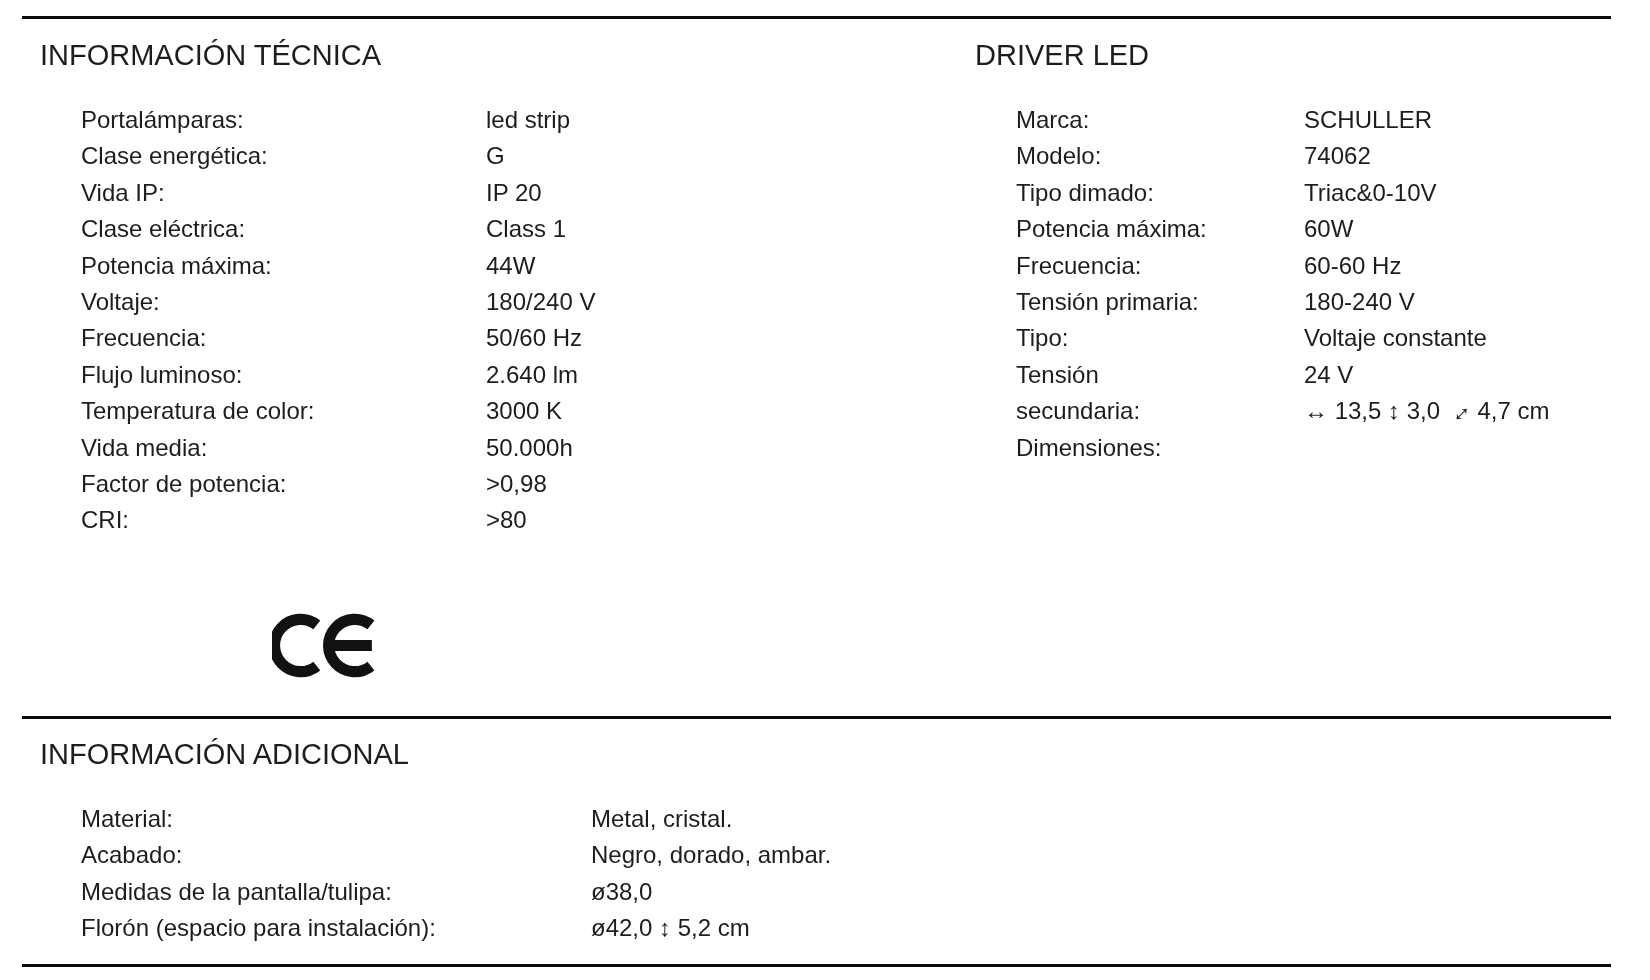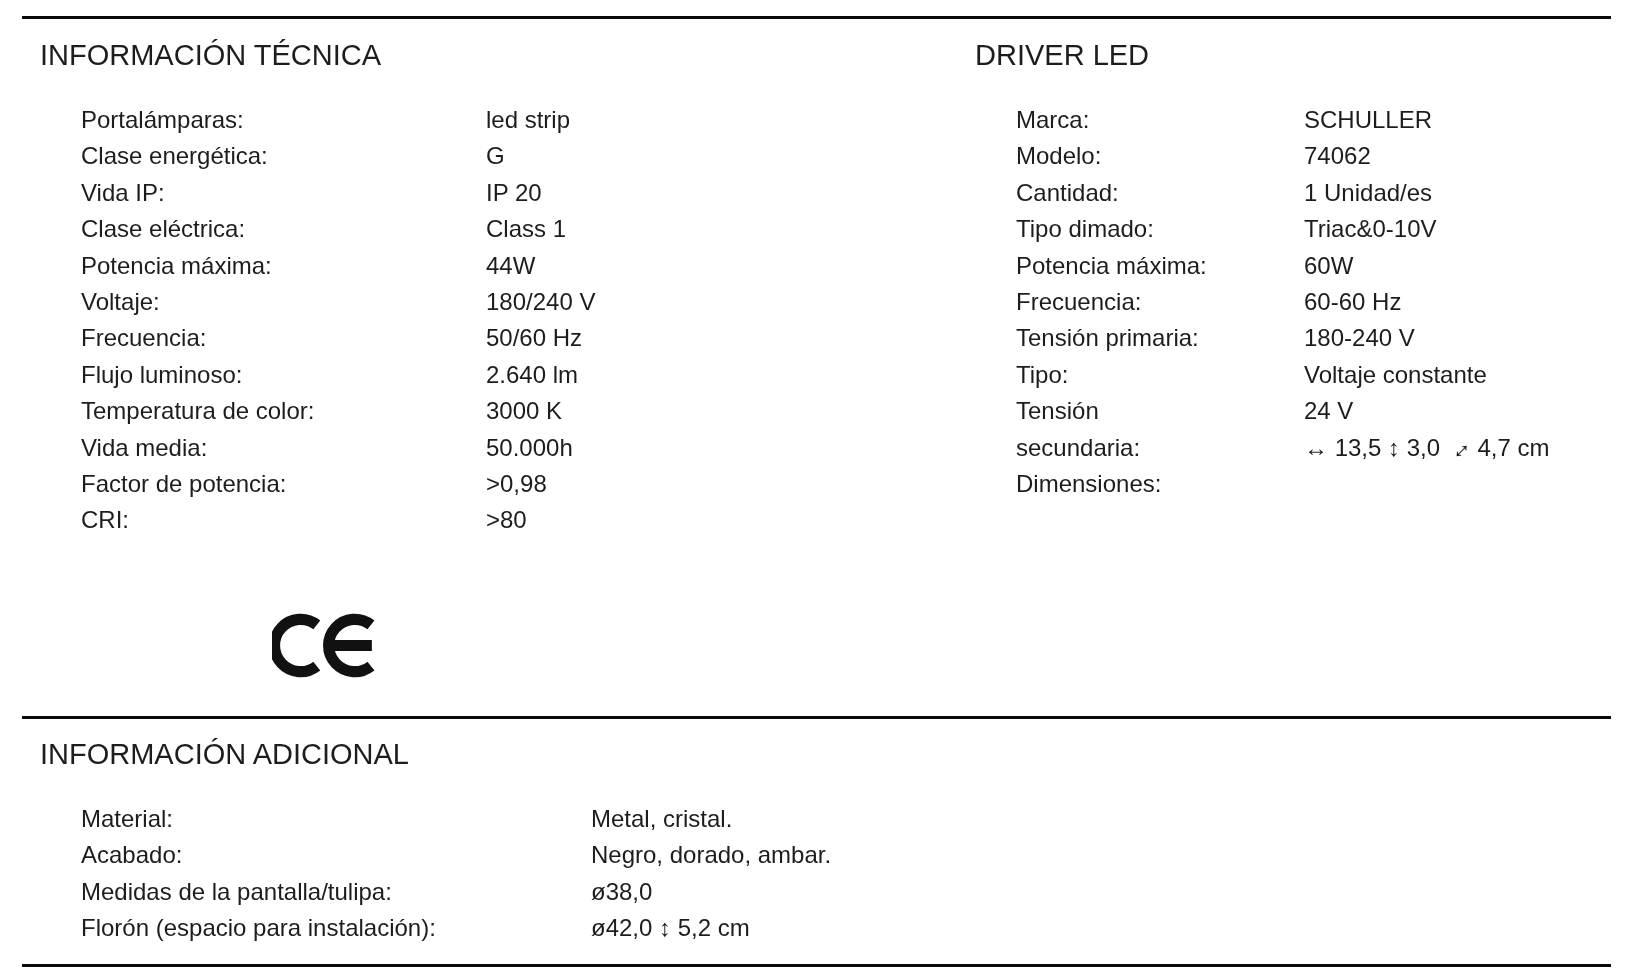--- a/index.html
+++ b/index.html
@@ -125,24 +125,20 @@
     <div class="kv">
       <div class="row">
           <span class="k">Marca:</span>
           <span class="v">SCHULLER</span>
         </div>
       <div class="row">
           <span class="k">Modelo:</span>
           <span class="v">74062</span>
         </div>
       <div class="row">
-          <span class="k">Cantidad:</span>
-          <span class="v">1 Unidad/es</span>
-        </div>
-      <div class="row">
           <span class="k">Tipo dimado:</span>
           <span class="v">Triac&amp;0-10V</span>
         </div>
       <div class="row">
           <span class="k">Potencia máxima:</span>
           <span class="v">60W</span>
         </div>
       <div class="row">
           <span class="k">Frecuencia:</span>
           <span class="v">60-60 Hz</span>

